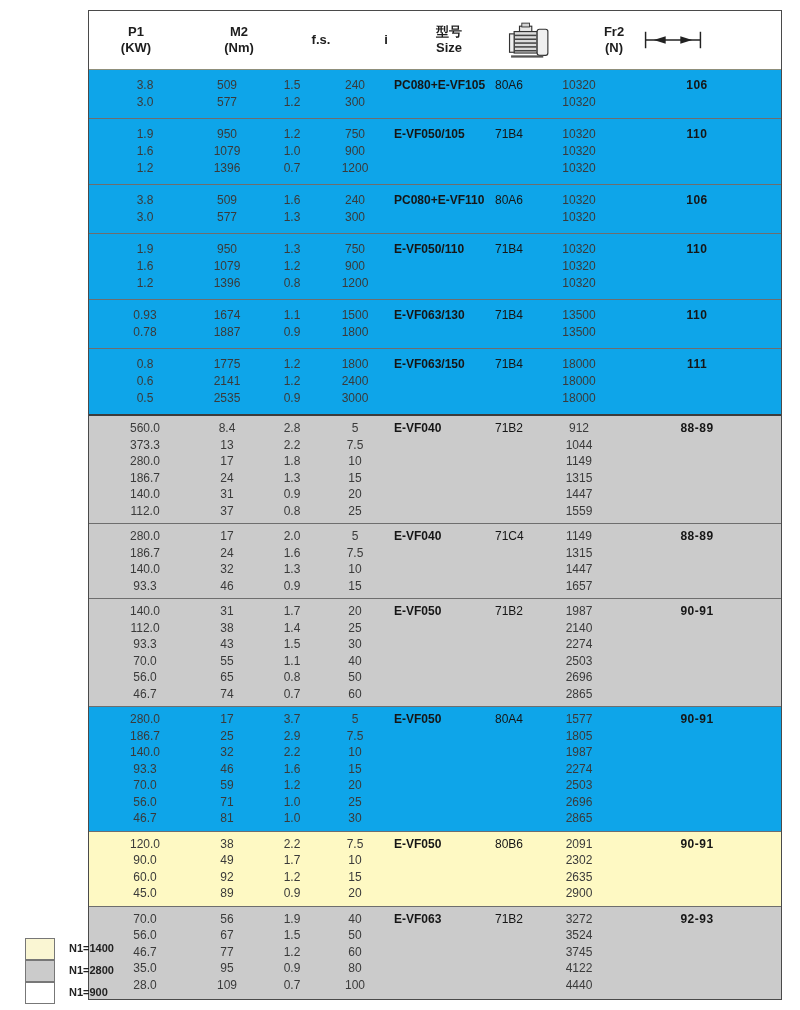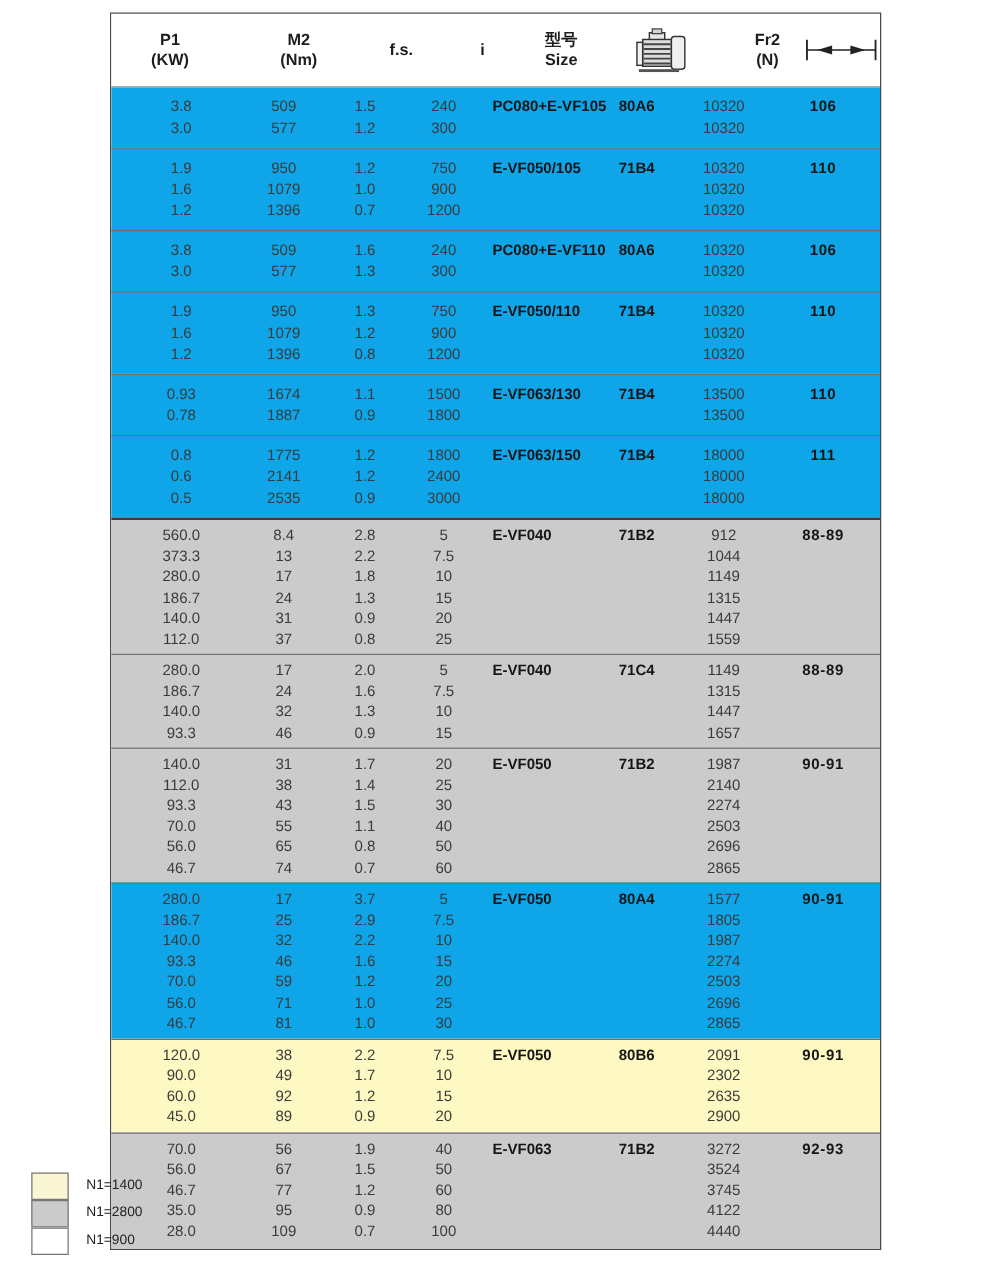--- a/index.html
+++ b/index.html
@@ -1,20 +1,20 @@
 <!DOCTYPE html>
 <html><head>
 <meta charset="utf-8">
 <style>
   html,body{margin:0;padding:0;background:#ffffff;}
   body{width:800px;height:1010px;position:relative;font-family:"Liberation Sans",sans-serif;overflow:hidden;}
 
   
   .table-box{
-    position:absolute;left:88px;top:10px;width:617px;height:990px;
+    position:absolute;left:88px;top:10px;width:694px;height:990px;
     box-sizing:border-box;border:1px solid #4a4a4a;background:#fff;
     display:flex;flex-direction:column;overflow:hidden;
   }
 
   
   .thead{
     flex:0 0 58px;display:grid;
     grid-template-columns:94px 112px 52px 78px 48px 116px 50px 68px 1fr;
     align-items:center;background:#fff;border-bottom:1px solid #8f8f7a;
   }
@@ -44,25 +44,25 @@
 
   
   .row{
     display:grid;
     grid-template-columns:112px 52px 78px 48px 116px 50px 68px 1fr;
     line-height:17px;font-size:12px;color:#3a3a3a;
   }
   .section-1 .row{line-height:16.5px;}
   .cell{text-align:center;white-space:nowrap;}
   .cell.model{text-align:left;padding-left:15px;font-weight:bold;color:#161616;}
-  .cell.motor{text-align:left;font-weight:bold;color:#161616;}
+  .cell.motor{text-align:left;font-weight:normal;color:#161616;}
   .cell.page{font-weight:bold;color:#161616;letter-spacing:0.5px;}
 
   
-  .legend{position:absolute;left:25px;top:937px;}
+  .legend{position:absolute;left:25px;top:937px;font-weight:bold;}
   .legend-row{display:flex;align-items:center;height:22px;}
   .legend-swatch{
     width:30px;height:22px;box-sizing:border-box;border:1px solid #777;
     margin-bottom:-1px;flex:0 0 30px;
   }
   .legend-label{font-size:11px;color:#222;margin-left:14px;white-space:nowrap;}
 </style>
 </head>
 <body>
 

